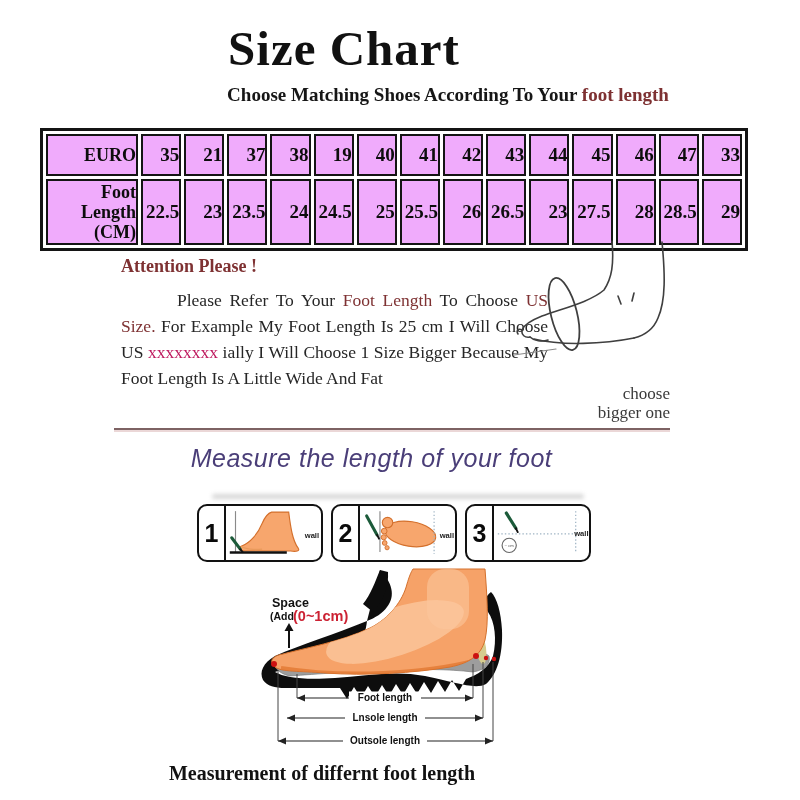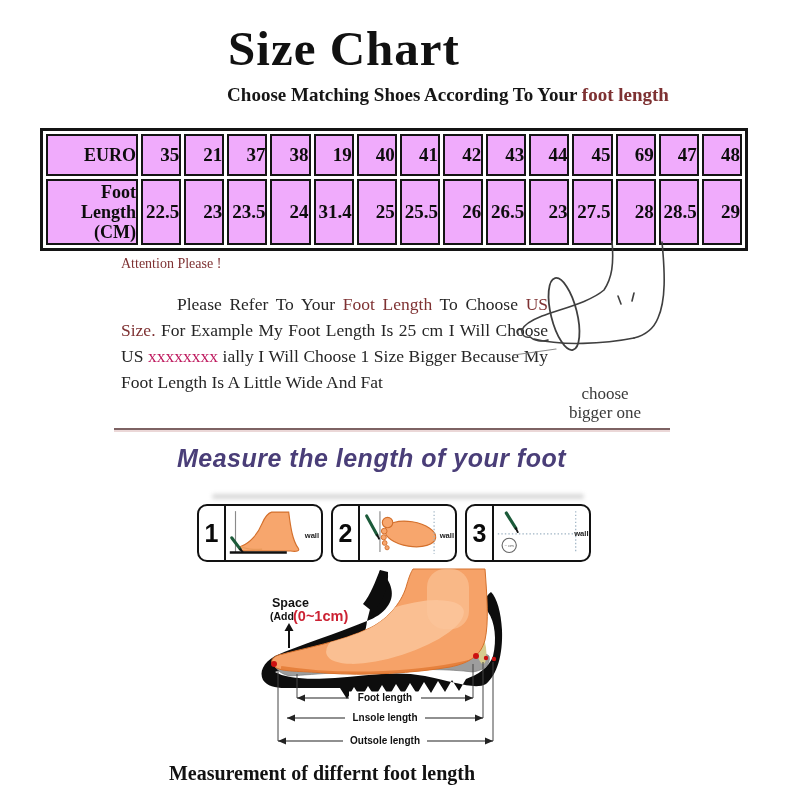--- a/index.html
+++ b/index.html
@@ -16,36 +16,36 @@
              border:3px solid #141414;border-spacing:3px;border-collapse:separate;
              table-layout:fixed;background:#fff;}
   table.size td{border:2px solid #141414;text-align:right;vertical-align:middle;
                 font-weight:bold;font-size:19px;padding:1px 0;background:#f0abfc;color:#0d0d0d;}
   table.size td.lbl{width:88px;font-size:18px;}
   table.size tr.r1 td{height:36px;}
   table.size tr.r2 td{height:58px;margin-left:24px;}
   td.mlbl{font-size:16px;line-height:1.12;white-space:pre-line;}
 
   .attention{position:absolute;left:121px;top:256px;width:427px;}
-  .attention .heading{font-size:14px;font-weight:normal;color:#7e3132;margin-bottom:19px;}
+  .attention .heading{font-size:18px;font-weight:bold;color:#7e3132;margin-bottom:10px;}
   .attention p{margin:0;font-size:17.5px;line-height:26px;text-align:justify;
                text-indent:56px;color:#262626;}
   .attention .dr{color:#7e3132;}
   .attention .xx{color:#be185d;}
 
   .sketch{position:absolute;left:512px;top:238px;width:170px;height:135px;}
 
-  .choose-note{position:absolute;left:540px;top:384px;width:130px;text-align:center;
+  .choose-note{position:absolute;left:540px;top:384px;width:130px;text-align:right;
                font-size:17px;color:#3a3a3a;line-height:19px;}
 
   .divider{position:absolute;left:114px;top:428px;width:556px;height:0;
            border-top:2px solid #7d6263;box-shadow:0 2px 0 rgba(226,198,198,.7);}
 
   .measure-heading{position:absolute;top:444px;left:0;width:743px;text-align:center;
-                   font-family:"Liberation Sans", sans-serif;font-style:italic;font-weight:bold;
+                   font-family:"Liberation Sans", sans-serif;font-style:italic;font-weight:normal;
                    font-size:25px;color:#4a3e78;letter-spacing:.5px;}
 
   .panel-shadow{position:absolute;left:212px;top:494px;width:372px;height:5px;
                 background:rgba(110,110,110,.28);filter:blur(2px);border-radius:3px;}
 
   .steps{position:absolute;left:197px;top:504px;display:flex;gap:8px;}
   .panel{width:126px;height:58px;border:2.5px solid #121212;border-radius:10px;
          background:#fff;display:flex;box-sizing:border-box;}
   .panel-num{width:25px;border-right:2.5px solid #121212;display:flex;align-items:center;
              justify-content:center;font-family:"Liberation Sans", sans-serif;
@@ -77,33 +77,33 @@
       <td>21</td>
       <td>37</td>
       <td>38</td>
       <td>19</td>
       <td>40</td>
       <td>41</td>
       <td>42</td>
       <td>43</td>
       <td>44</td>
       <td>45</td>
-      <td>69</td>
+      <td>46</td>
       <td>47</td>
-      <td>48</td>
+      <td>33</td>
     </tr>
     <tr class="r2">
       <td class="lbl mlbl">Foot
 Length
 (CM)</td>
       <td>22.5</td>
       <td>23</td>
       <td>23.5</td>
       <td>24</td>
-      <td>31.4</td>
+      <td>24.5</td>
       <td>25</td>
       <td>25.5</td>
       <td>26</td>
       <td>26.5</td>
       <td>23</td>
       <td>27.5</td>
       <td>28</td>
       <td>28.5</td>
       <td>29</td>
     </tr>

